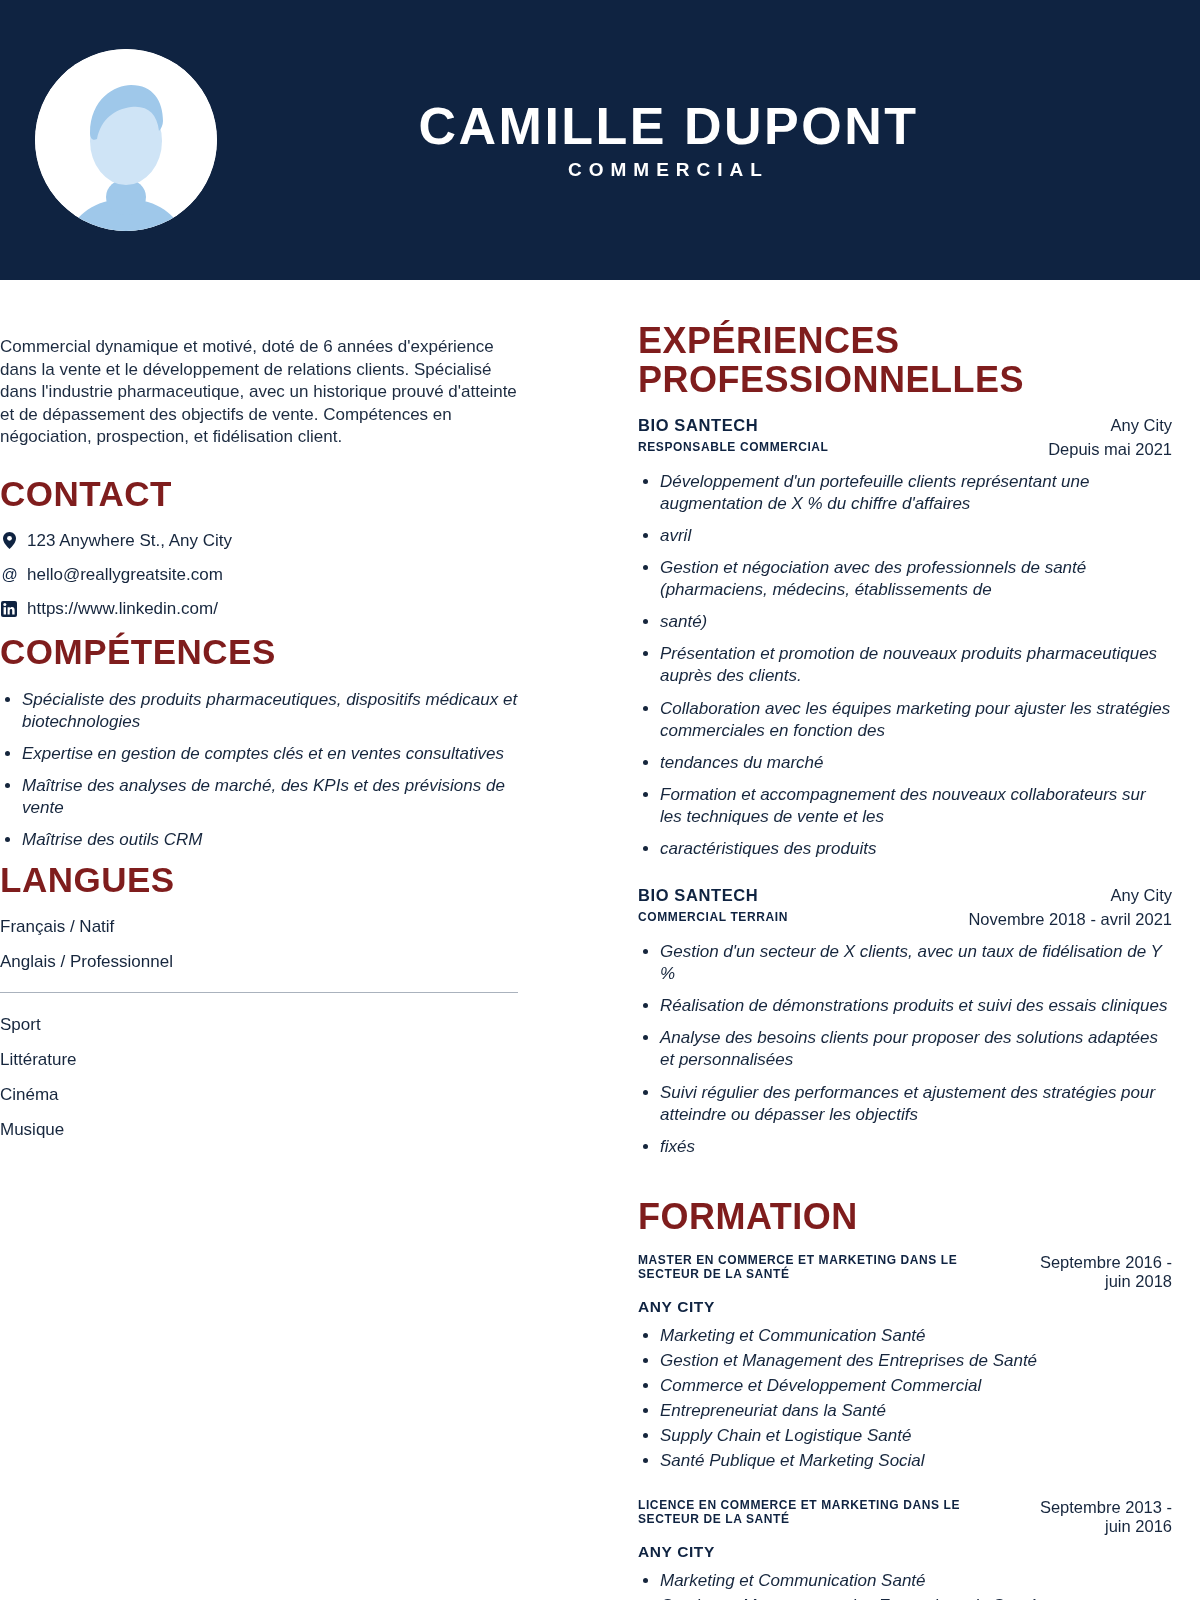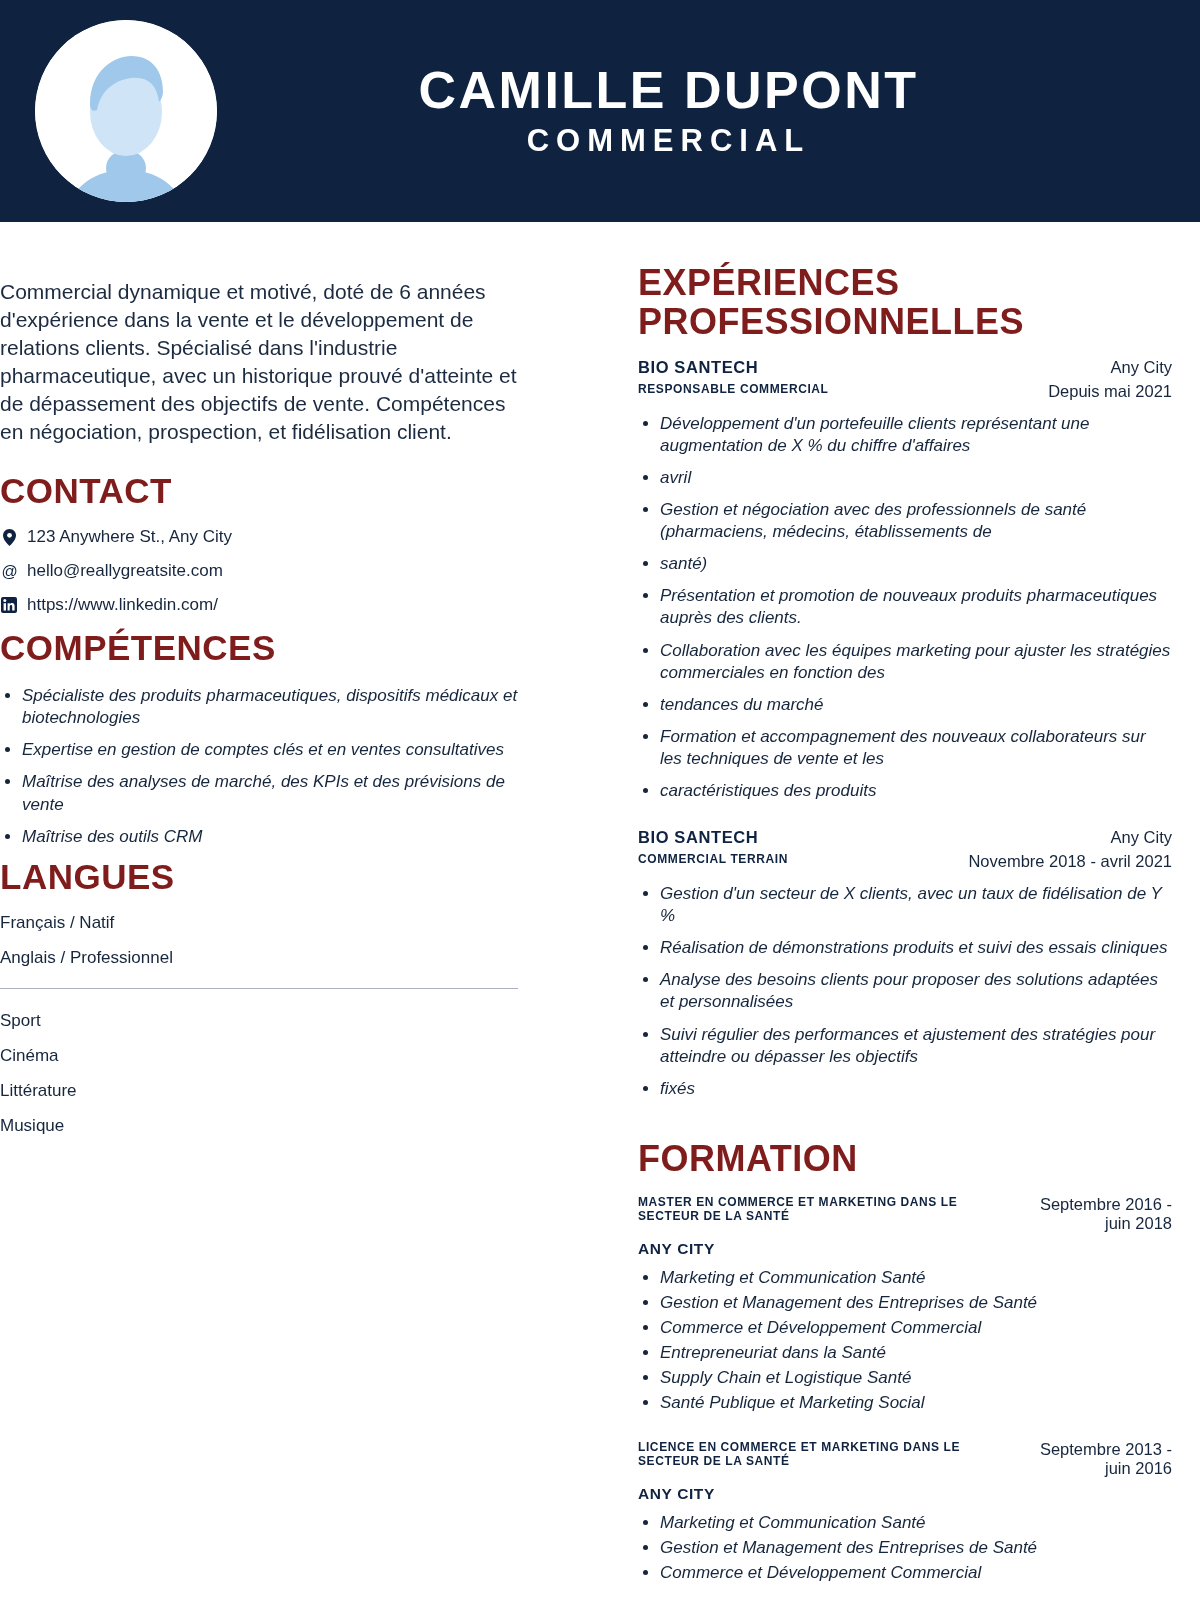--- a/index.html
+++ b/index.html
@@ -11,21 +11,21 @@
   body {
     width: 1200px;
     min-height: 1600px;
     font-family: "Liberation Sans", sans-serif;
     color: #12233f;
   }
 
   
   .header {
     background: #0f2341;
-    height: 222px;
+    height: 280px;
     display: flex;
     align-items: center;
     padding: 0 40px 0 35px;
     position: relative;
   }
   .avatar {
     width: 182px;
     height: 182px;
     border-radius: 50%;
     background: #ffffff;
@@ -41,21 +41,21 @@
   }
   .name {
     font-size: 52px;
     font-weight: 800;
     letter-spacing: 2.5px;
     color: #ffffff;
     margin: 0 0 6px 0;
     line-height: 1.05;
   }
   .role {
-    font-size: 31px;
+    font-size: 19px;
     font-weight: 700;
     letter-spacing: 7px;
     color: #ffffff;
     margin: 0;
   }
 
   
   .content {
     display: flex;
     padding: 42px 28px 40px 0;
@@ -65,21 +65,21 @@
     width: 540px;
     flex: 0 0 540px;
     padding: 0 22px 0 0;
   }
   .col-right {
     flex: 1 1 auto;
     padding-left: 98px;
   }
 
   .summary {
-    font-size: 21px;
+    font-size: 17px;
     line-height: 1.33;
     color: #1c2b40;
     margin: 14px 0 26px 0;
   }
 
   h2.section {
     font-size: 35px;
     font-weight: 800;
     letter-spacing: 0.5px;
     color: #7f1d1d;
@@ -258,22 +258,22 @@
       <li>Maîtrise des outils CRM</li>
     </ul>
 
     <h2 class="section">LANGUES</h2>
     <div class="lang-item">Français / Natif</div>
     <div class="lang-item">Anglais / Professionnel</div>
 
     <hr class="divider">
 
     <div class="interest-item">Sport</div>
+    <div class="interest-item">Littérature</div>
     <div class="interest-item">Cinéma</div>
-    <div class="interest-item">Littérature</div>
     <div class="interest-item">Musique</div>
   </div>
 
   <div class="col-right">
 
     <h2 class="section">EXPÉRIENCES PROFESSIONNELLES</h2>
 
     <div class="entry">
       <div class="entry-head">
         <span class="entry-org">BIO SANTECH</span>

